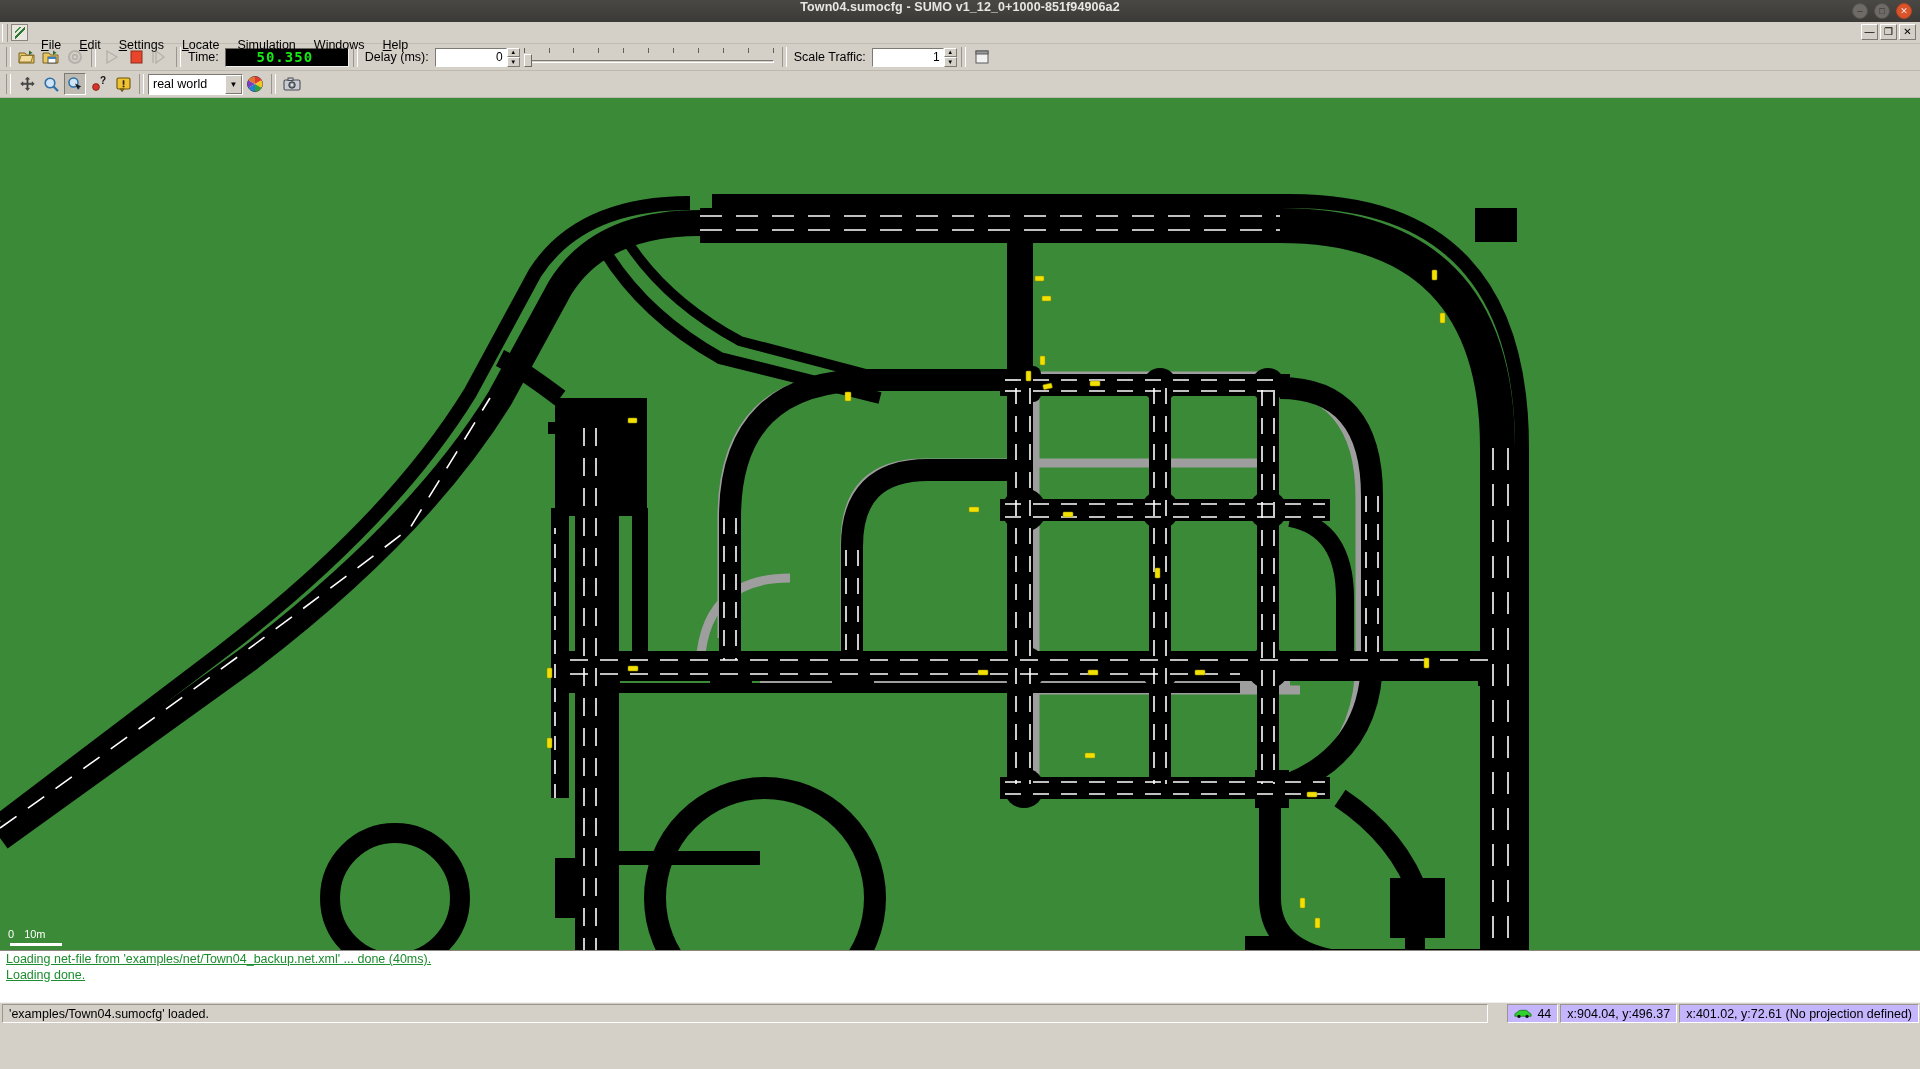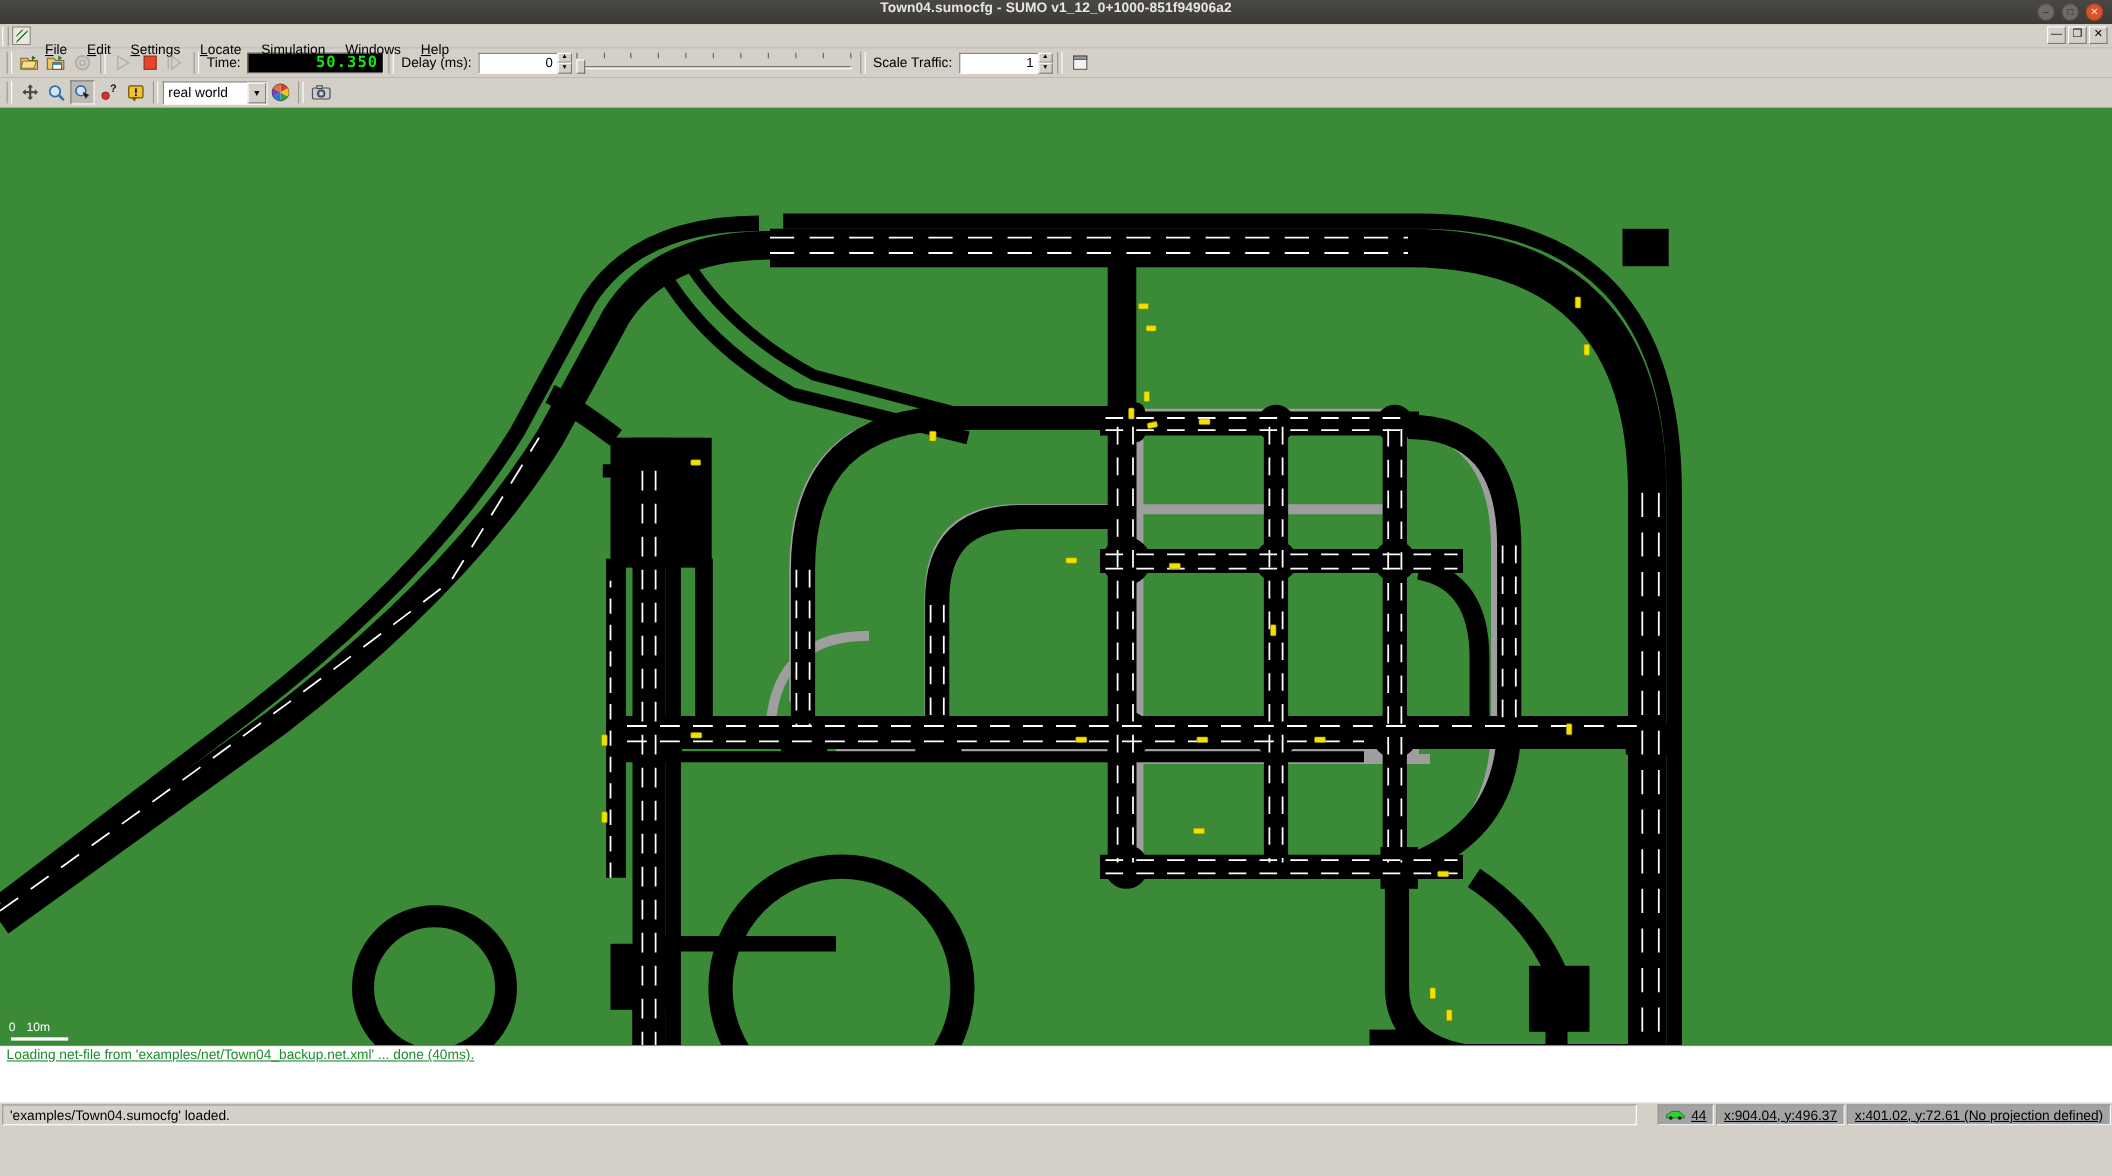--- a/index.html
+++ b/index.html
@@ -105,21 +105,21 @@
     border-top: 1px solid #7d7a73; border-left: 1px solid #7d7a73;
     border-right: 1px solid #fff; border-bottom: 1px solid #fff;
   }
   .tb-btn.disabled { opacity: 0.4; }
 
   .lbl { font-size: 12.5px; color: #000; padding: 0 6px 0 3px; white-space: nowrap; }
 
   .time-display {
     width: 124px; height: 19px;
     background: #000;
-    display: flex; align-items: center; justify-content: flex-end;
+    display: flex; align-items: center; justify-content: center;
     padding-right: 4px;
     border-top: 1px solid #6e6a63; border-left: 1px solid #6e6a63;
     border-right: 1px solid #efefef; border-bottom: 1px solid #efefef;
   }
   .time-value {
     color: #16e616;
     font-family: "DejaVu Sans Mono", monospace;
     font-size: 14px; font-weight: bold;
     letter-spacing: 1px;
   }
@@ -225,27 +225,26 @@
     flex: 1;
     margin: 1px 2px;
     background: #d4d0c8;
     border-top: 1px solid #9a968e; border-left: 1px solid #9a968e;
     border-right: 1px solid #fff; border-bottom: 1px solid #fff;
     font-size: 12.5px; color: #000;
     display: flex; align-items: center; padding-left: 6px;
   }
   .status-cell {
     margin: 1px 1px;
-    background: #a3a3a3;
+    background: #c4b5fd;
     border-top: 1px solid #9a968e; border-left: 1px solid #9a968e;
     border-right: 1px solid #fff; border-bottom: 1px solid #fff;
     font-size: 12.5px; color: #000;
     display: flex; align-items: center; padding: 0 6px; gap: 5px;
     white-space: nowrap;
-    text-decoration: underline;
   }
   .status-gap { width: 16px; }
   .car-icon { width: 18px; height: 10px; }
 </style>
 </head>
 <body>
 
 <div class="titlebar">
   <div class="titlebar-text">Town04.sumocfg - SUMO v1_12_0+1000-851f94906a2</div>
   <div class="win-controls">
@@ -603,20 +602,21 @@
 
   <div class="scalebar">
     <span class="num0">0</span>
     <span>10m</span>
     <div class="line"></div>
   </div>
 </div>
 
 <div class="logpanel">
   <div class="logline">Loading net-file from 'examples/net/Town04_backup.net.xml' ... done (40ms).</div>
+  <div class="logline">Loading done.</div>
 </div>
 
 <div class="statusbar">
   <div class="status-msg">'examples/Town04.sumocfg' loaded.</div>
   <div class="status-gap"></div>
   <div class="status-cell">
     <svg class="car-icon" viewBox="0 0 20 11">
       <path d="M1 8 L1 6 Q1 4.6 2.6 4.3 L5.5 2 Q6.3 1.4 7.5 1.4 L13 1.4 Q14.4 1.4 15.2 2.3 L17 4.4 Q19 4.8 19 6.2 L19 8 Z" fill="#2fd02f" stroke="#0c6e0c" stroke-width="0.8"></path>
       <circle cx="5.5" cy="8.2" r="1.8" fill="#111"></circle>
       <circle cx="14.5" cy="8.2" r="1.8" fill="#111"></circle>

